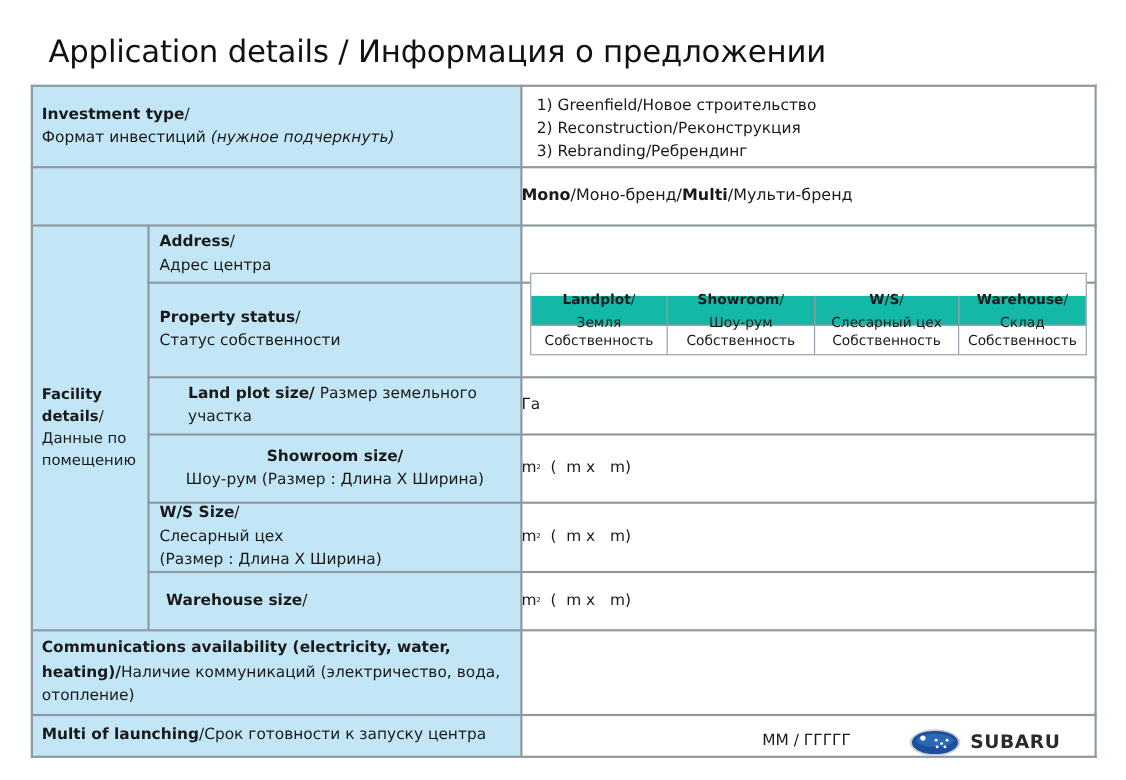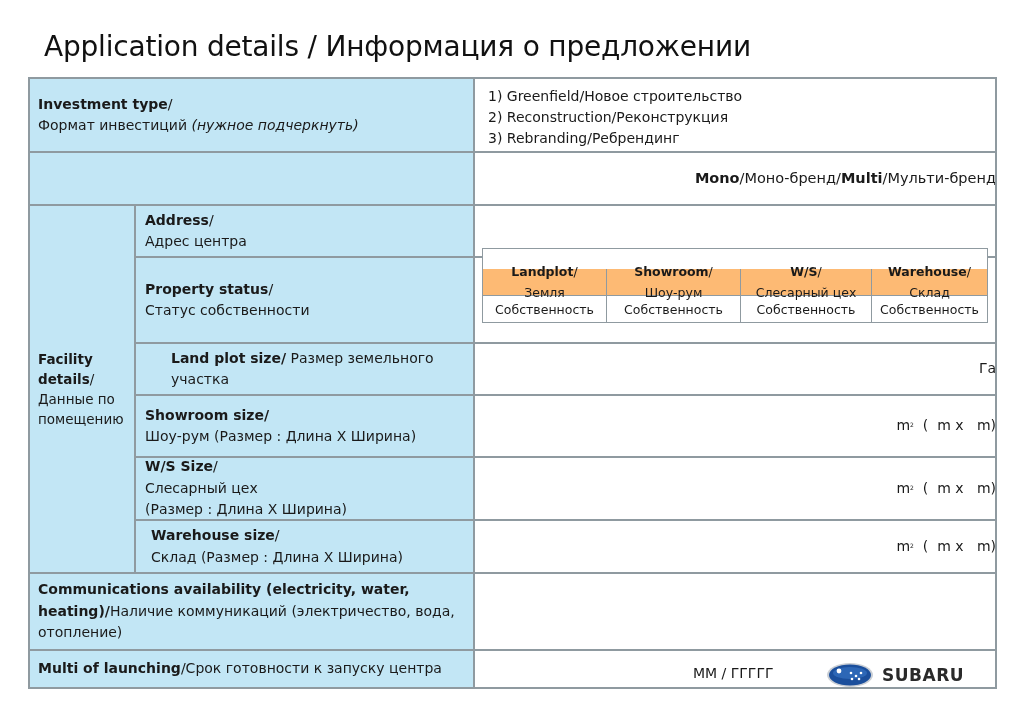--- a/index.html
+++ b/index.html
@@ -14,35 +14,35 @@
   }
   .grid { position: absolute; left: 0; top: 0; width: 1024px; height: 709px; }
   .cell {
     position: absolute; box-sizing: border-box;
     font-size: 14px; line-height: 21.5px;
   }
   .blue { background: #c2e6f5; }
   .hl { position: absolute; height: 1.5px; background: #8f9aa0; }
   .vl { position: absolute; width: 1.5px; background: #8f9aa0; }
   .lbl { padding: 0 10px; display: flex; flex-direction: column; justify-content: center; }
-  .val { display: flex; align-items: center; justify-content: flex-end; text-align: center; padding-left: 33px; }
+  .val { display: flex; align-items: center; justify-content: flex-start; text-align: center; }
   b { font-weight: bold; }
   i { font-style: italic; }
   .list { font-size: 14px; line-height: 21px; padding-left: 12px; padding-top: 6px; }
   .inner {
     position: absolute; left: 482px; top: 248px; width: 506px; height: 75px;
     border: 1.5px solid #8f9aa0; box-sizing: border-box; background: #fff;
     display: grid; grid-template-columns: 124px 134px 131px 1fr; grid-template-rows: 47px 1fr;
   }
   .inner > div {
     font-size: 12.5px; display: flex; flex-direction: column; align-items: center; justify-content: center;
     border-right: 1.5px solid #8f9aa0; box-sizing: border-box; line-height: 21px; text-align: center;
   }
   .inner > div:nth-child(4n) { border-right: none; }
-  .inner .ih { background: #fdba74; border-bottom: 1.5px solid #8f9aa0; margin-top: 20px; }
+  .inner .ih { background: #14b8a6; border-bottom: 1.5px solid #8f9aa0; margin-top: 20px; }
   .logo { position: absolute; left: 826px; top: 662px; display: flex; align-items: center; gap: 8px; }
   .logo-word { font-family: "DejaVu Sans", sans-serif; font-weight: bold; font-size: 17px; color: #2a2a2a; letter-spacing: 0.5px; }
   sup.m2 { font-size: 6px; vertical-align: top; position: relative; top: -1px; }
 </style>
 </head>
 <body>
 
 <div class="title">Application details / Информация о предложении</div>
 
 <div class="grid">
@@ -78,40 +78,39 @@
     <div>Статус собственности</div>
   </div>
 
   <div class="cell lbl" style="left:135px;top:343px;width:339px;height:52px;padding-left:36px;">
     <div><b>Land plot size/</b><span> Размер земельного участка</span></div>
   </div>
   <div class="cell val" style="left:474px;top:343px;width:522px;height:52px;">
     <span>Га</span>
   </div>
 
-  <div class="cell lbl" style="left:135px;top:395px;width:339px;height:62px;">
+  <div class="cell lbl" style="left:135px;top:395px;width:339px;height:62px;align-items:center;">
     <div><b>Showroom size/</b></div>
     <div>Шоу-рум (Размер : Длина Х Ширина)</div>
   </div>
   <div class="cell val" style="left:474px;top:395px;width:522px;height:62px;">
     <span style="white-space:pre;"><span>m</span><sup class="m2">2</sup><span>  (  m x   m)</span></span>
   </div>
 
   <div class="cell lbl" style="left:135px;top:457px;width:339px;height:63px;">
     <div><b>W/S Size</b><span>/</span></div>
     <div>Слесарный цех</div>
     <div>(Размер : Длина Х Ширина)</div>
   </div>
   <div class="cell val" style="left:474px;top:457px;width:522px;height:63px;">
     <span style="white-space:pre;"><span>m</span><sup class="m2">2</sup><span>  (  m x   m)</span></span>
   </div>
 
   <div class="cell lbl" style="left:135px;top:520px;width:365px;height:53px;padding-left:16px;">
     <div><b>Warehouse size</b><span>/</span></div>
-    <div>Склад (Размер : Длина Х Ширина)</div>
   </div>
   <div class="cell val" style="left:474px;top:520px;width:522px;height:53px;">
     <span style="white-space:pre;"><span>m</span><sup class="m2">2</sup><span>  (  m x   m)</span></span>
   </div>
 
   <div class="cell lbl" style="left:28px;top:573px;width:446px;height:77px;">
     <div><b>Communications availability (electricity, water, heating)/</b><span>Наличие коммуникаций (электричество, вода, отопление)</span></div>
   </div>
   <div class="cell" style="left:476px;top:574px;width:518px;height:75px;"></div>
 

